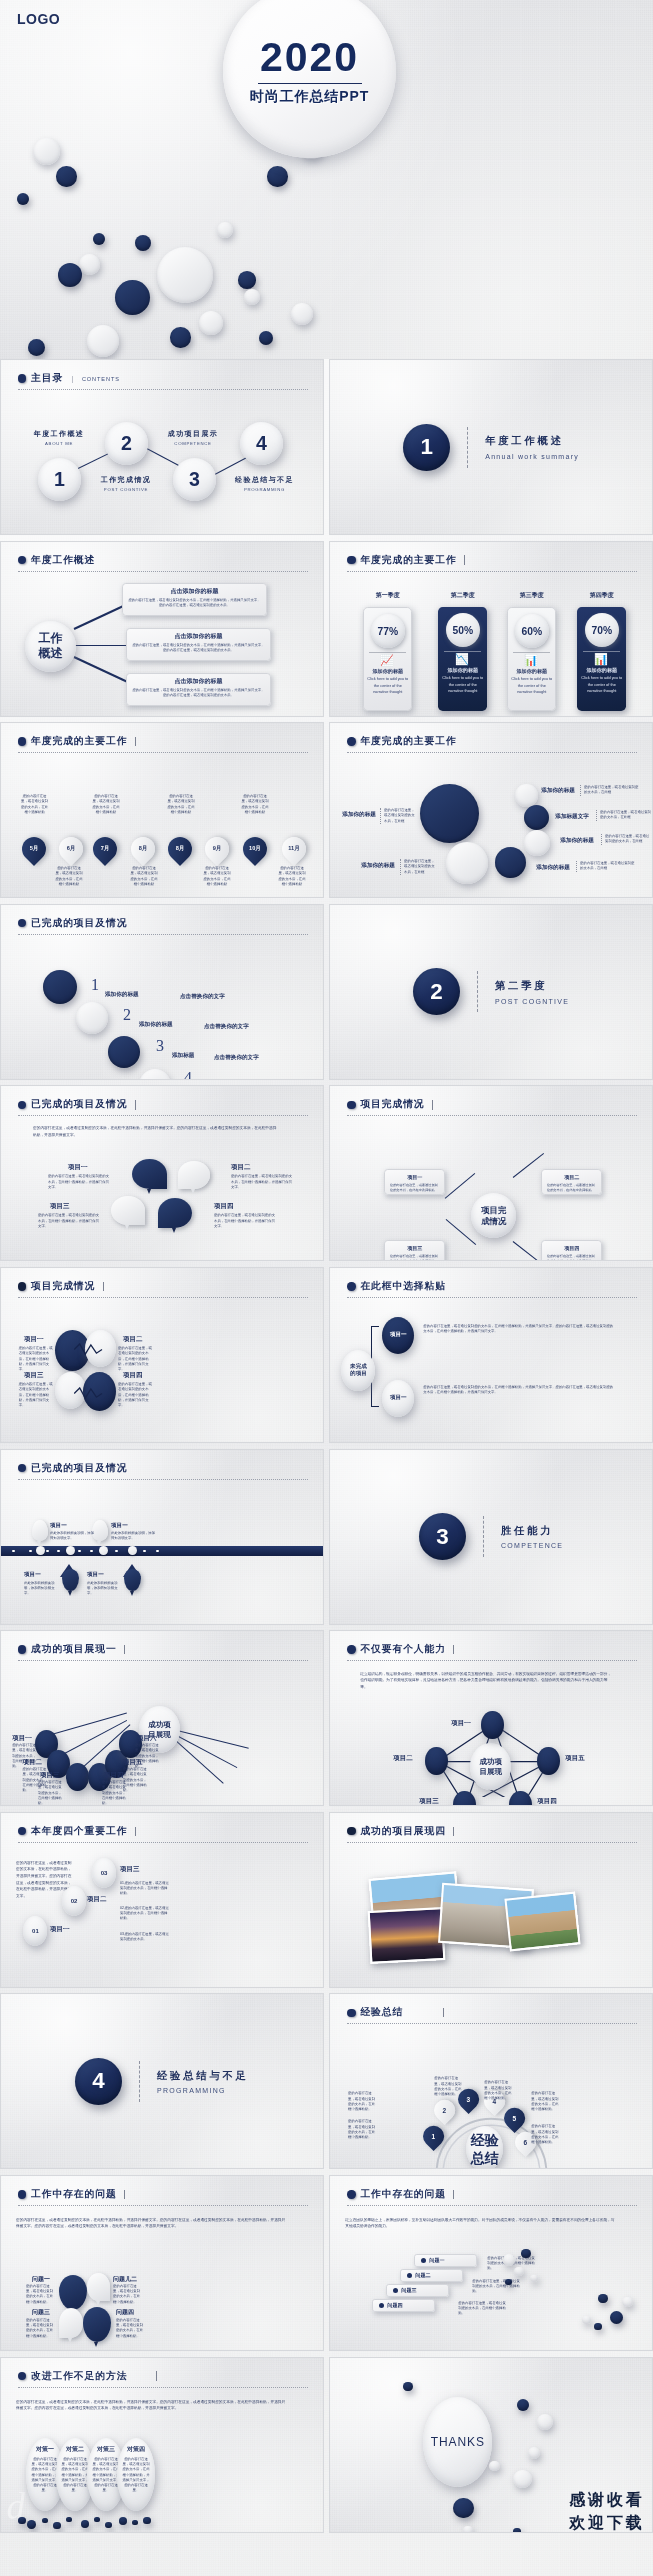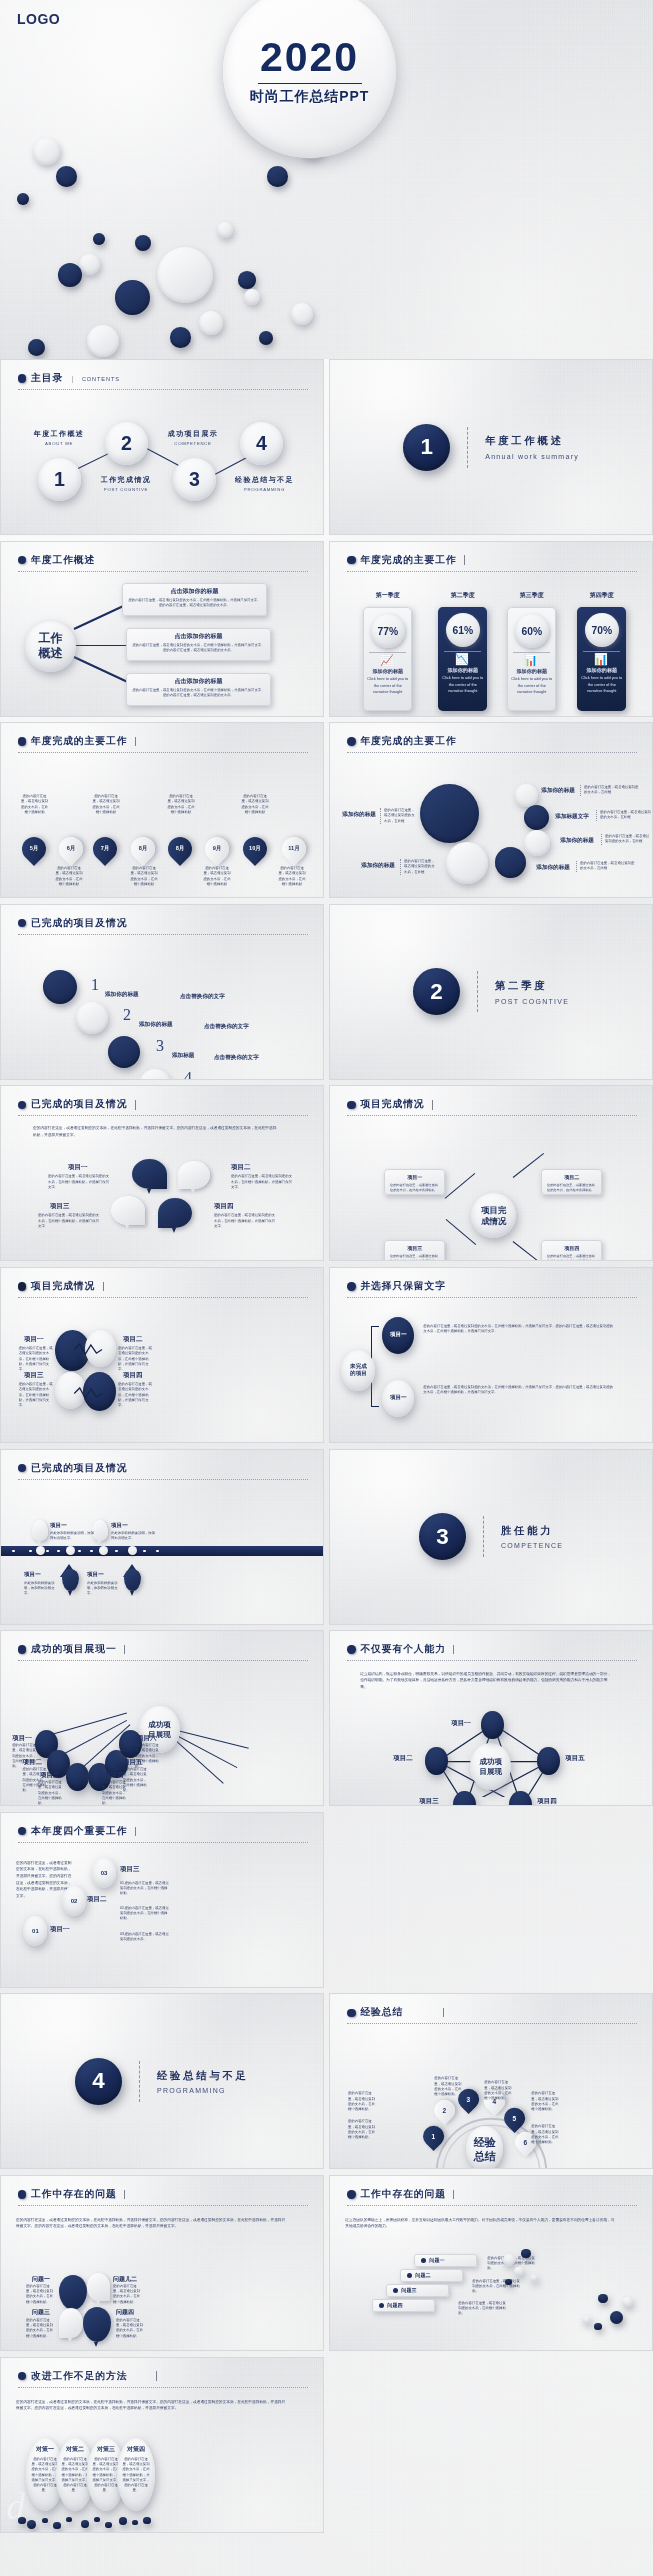--- a/index.html
+++ b/index.html
@@ -323,21 +323,21 @@
 
         <div class="qcard light" style="left:33px;top:65px;">
           <div class="qcirc">77%</div>
           <div class="qrule"></div>
           <div class="qicon">📈</div>
           <div class="qt" style="color:#21315f;">添加你的标题</div>
           <div class="qp" style="color:#2c3c6b;">Click here to add you to the center of the narrative thought</div>
         </div>
 
         <div class="qcard dark" style="left:108px;top:65px;">
-          <div class="qcirc">61%</div>
+          <div class="qcirc">50%</div>
           <div class="qrule" style="background:rgba(255,255,255,.4)"></div>
           <div class="qicon">📉</div>
           <div class="qt" style="color:#dfe5f2;">添加你的标题</div>
           <div class="qp" style="color:#e4e9f4;">Click here to add you to the center of the narrative thought</div>
         </div>
 
         <div class="qcard light" style="left:177px;top:65px;">
           <div class="qcirc">60%</div>
           <div class="qrule"></div>
           <div class="qicon">📊</div>
@@ -572,21 +572,21 @@
         <div class="tiny" style="left:117px;top:78px;width:35px;">您的内容打在这里，或者通过复制您的文本后，在此框中选择粘贴，并选择只保留文字。</div>
         <div class="label-cn" style="left:23px;top:103px;font-size:6.5px;">项目三</div>
         <div class="tiny" style="left:17.7px;top:114px;width:35px;">您的内容打在这里，或者通过复制您的文本后，在此框中选择粘贴，并选择只保留文字。</div>
         <div class="label-cn" style="left:122px;top:103px;font-size:6.5px;">项目四</div>
         <div class="tiny" style="left:117px;top:114px;width:35px;">您的内容打在这里，或者通过复制您的文本后，在此框中选择粘贴，并选择只保留文字。</div>
       </div>
 
       <div class="slide tex">
         <div class="s-head">
           <span class="s-bullet"></span>
-          <span class="s-title lg">并选择只保留文字</span>
+          <span class="s-title lg">在此框中选择粘贴</span>
         </div>
         <div class="s-div"></div>
 
         <div style="position:absolute;left:41px;top:58px;width:6.5px;height:79px;border:0.9px solid #16244b;border-right:none;"></div>
 
         <div class="oval" style="left:11.2px;top:82px;width:34px;height:41px;display:flex;align-items:center;justify-content:center;font-size:5.6px;font-weight:700;line-height:1.3;text-align:center;color:#1d2d5c;">
           <div>
             <div>未完成</div>
             <div>的项目</div>
           </div>
@@ -761,20 +761,33 @@
 
         <div class="label-cn" style="left:119px;top:52px;font-size:6.5px;">项目三</div>
         <div class="label-cn" style="left:86px;top:82px;font-size:6.5px;">项目二</div>
         <div class="label-cn" style="left:49px;top:112px;font-size:6.5px;">项目一</div>
 
         <div class="tiny" style="left:119px;top:68px;width:49px;">01.您的内容打在这里，或者通过复制您的文本后，在此框中选择粘贴。</div>
         <div class="tiny" style="left:119px;top:93px;width:49px;">02.您的内容打在这里，或者通过复制您的文本后，在此框中选择粘贴。</div>
         <div class="tiny" style="left:119px;top:119px;width:49px;">03.您的内容打在这里，或者通过复制您的文本后。</div>
       </div>
 
+      <div class="slide tex">
+        <div class="s-head">
+          <span class="s-bullet" style="background:#14213f;"></span>
+          <span class="s-title lg">成功的项目展现四</span>
+          <span class="s-caret"></span>
+        </div>
+        <div class="s-div"></div>
+
+        <div class="photo ph1" style="left:41px;top:62px;width:84px;height:58px;transform:rotate(-5deg);"></div>
+        <div class="photo ph4" style="left:39px;top:96px;width:71px;height:49px;transform:rotate(-3deg);"></div>
+        <div class="photo ph2" style="left:110px;top:73px;width:88px;height:56px;transform:rotate(4deg);"></div>
+        <div class="photo ph3" style="left:177px;top:82px;width:67px;height:49px;transform:rotate(-6deg);"></div>
+      </div>
     </div>
 
     <div class="row">
 
       <div class="slide tex">
         <div class="sec">
           <div class="sec-num">4</div>
           <div class="sec-bar"></div>
           <div class="sec-tx">
             <div class="cn">经验总结与不足</div>
@@ -789,21 +802,21 @@
           <span class="s-title lg">经验总结</span>
           <span class="s-caret" style="margin-left:35px;"></span>
         </div>
         <div class="s-div"></div>
 
         <svg style="position:absolute;left:101px;top:117px;" width="121" height="62" viewBox="0 0 130 66">
           <path d="M6,66 A59,58 0 0 1 124,66" fill="none" stroke="#bfc3cb" stroke-width="2"></path>
           <path d="M13,66 A52,51 0 0 1 117,66" fill="none" stroke="#cfd2d9" stroke-width="1.6"></path>
         </svg>
 
-        <div class="oval" style="left:136px;top:132px;width:37px;height:45px;display:flex;align-items:center;justify-content:center;font-size:11px;font-weight:700;line-height:1.3;text-align:center;color:#1d2d5c;">
+        <div class="oval" style="left:136px;top:132px;width:37px;height:45px;display:flex;align-items:center;justify-content:center;font-size:14px;font-weight:700;line-height:1.3;text-align:center;color:#1d2d5c;">
           <div>
             <div>经验</div>
             <div>总结</div>
           </div>
         </div>
 
         <div class="pin b" style="left:93px;top:132px;width:20.5px;height:20.5px;">
             <span style="width:20.5px;height:20.5px;font-size:6.5px;color:#fff;">1</span>
           </div>
         <div class="pin w" style="left:104px;top:106px;width:20.5px;height:20.5px;">
@@ -936,17 +949,34 @@
         <div class="dot b" style="left:52px;top:164px;width:7.5px;height:7.5px;"></div>
         <div class="dot b" style="left:65px;top:159px;width:5.6px;height:5.6px;"></div>
         <div class="dot b" style="left:80px;top:162px;width:8.4px;height:8.4px;"></div>
         <div class="dot b" style="left:93px;top:159px;width:5.6px;height:5.6px;"></div>
         <div class="dot b" style="left:104px;top:164px;width:6.5px;height:6.5px;"></div>
         <div class="dot b" style="left:118px;top:159px;width:8.4px;height:8.4px;"></div>
         <div class="dot b" style="left:131px;top:162px;width:5.6px;height:5.6px;"></div>
         <div class="dot b" style="left:142px;top:159px;width:7.5px;height:7.5px;"></div>
       </div>
 
+      <div class="slide tex">
+        <div class="thanks" style="left:93px;top:39px;">
+          <span>THANKS</span>
+        </div>
+        <div class="dot b" style="left:73px;top:24px;width:9.3px;height:9.3px;"></div>
+        <div class="dot b" style="left:187px;top:41px;width:12px;height:12px;"></div>
+        <div class="dot w" style="left:207px;top:56px;width:16px;height:16px;"></div>
+        <div class="dot w" style="left:198px;top:89px;width:12px;height:12px;"></div>
+        <div class="dot w" style="left:183px;top:112px;width:18.7px;height:18.7px;"></div>
+        <div class="dot w" style="left:159px;top:103px;width:10.3px;height:10.3px;"></div>
+        <div class="dot b" style="left:123px;top:140px;width:20.5px;height:20.5px;"></div>
+        <div class="dot w" style="left:133px;top:168px;width:9.3px;height:9.3px;"></div>
+        <div class="dot b" style="left:183px;top:170px;width:7.5px;height:7.5px;"></div>
+
+        <div class="foot-cn" style="top:132px;">感谢收看</div>
+        <div class="foot-cn" style="top:155px;">欢迎下载</div>
+      </div>
     </div>
 
   </div>
 </div>
 
 
 </body></html>

